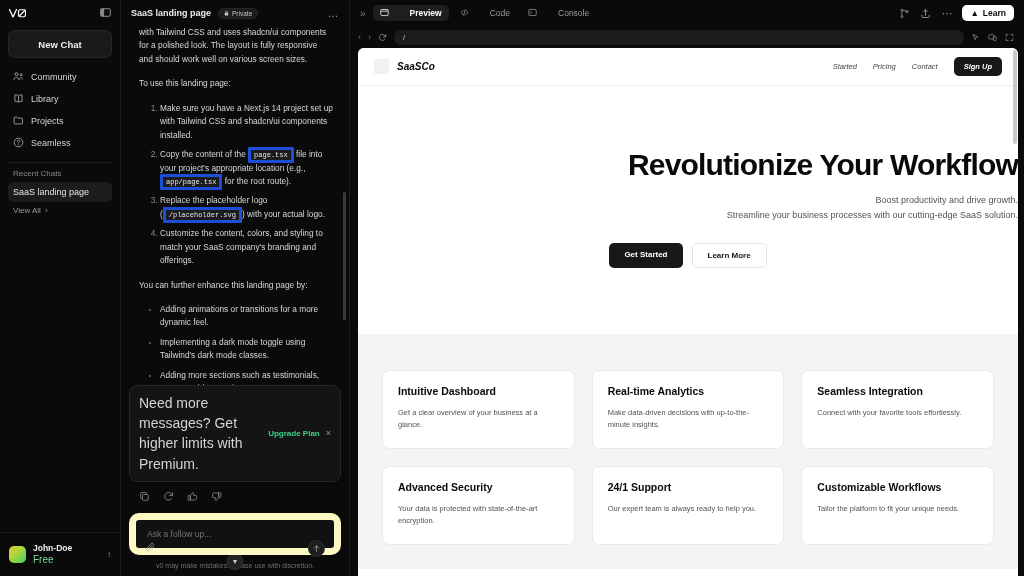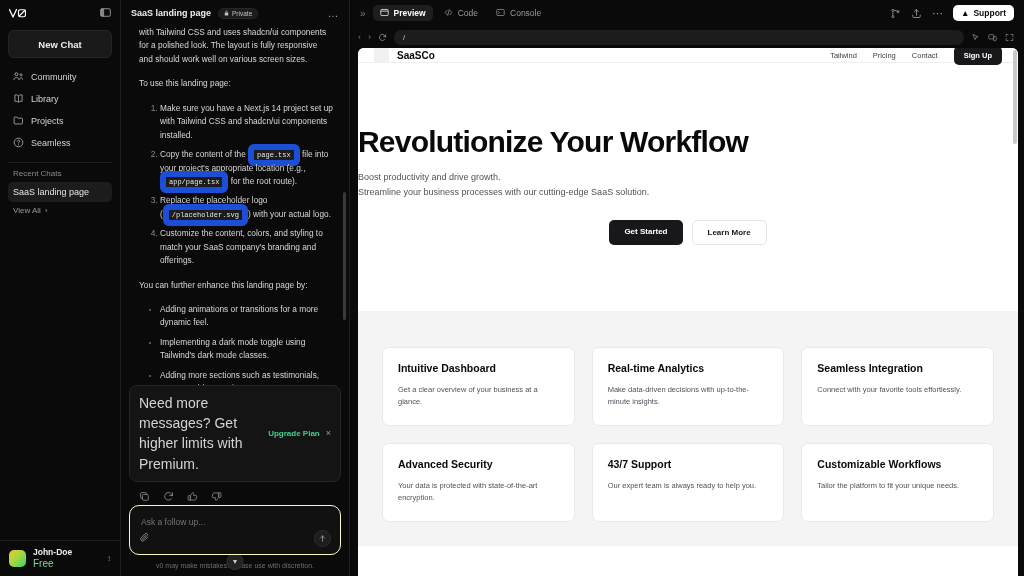--- a/index.html
+++ b/index.html
@@ -48,21 +48,21 @@
   .recent-item {
     height: 20px; display:flex; align-items:center; padding: 0 5px;
     border-radius: 5px; font-size: 9px; color: #e4e4e4; cursor: pointer;
   }
   .recent-item.active { background: #1c1c1c; }
   .view-all {
     display:flex; align-items:center; gap:4px;
     font-size: 8px; color: #9a9a9a; padding: 4px 13px; cursor:pointer;
   }
   .nav-footer {
-    margin-top: auto; height: 36px; border-top: 1px solid #1c1c1c;
+    margin-top: auto; height: 44px; border-top: 1px solid #1c1c1c;
     display:flex; align-items:center; gap:7px; padding: 0 9px;
   }
   .avatar {
     width: 17px; height: 17px; border-radius: 5px;
     background: linear-gradient(135deg,#e8c838 0%,#a8d83c 45%,#3ecf6b 100%);
     flex: 0 0 17px;
   }
   .user-meta { flex:1; line-height:1.15; }
   .user-name { font-size: 8.5px; color: #ededed; font-weight: 700; }
   .user-plan { font-size: 10px; color: #7fd99a; }
@@ -92,21 +92,21 @@
     font-size: 8.3px; color: #d8d8d8; line-height: 1.62;
   }
   .chat-scroll p { margin-bottom: 11px; }
   .chat-scroll ol { margin: 0 0 11px 0; padding-left: 21px; }
   .chat-scroll ul { margin: 0 0 11px 0; padding-left: 21px; }
   .chat-scroll li { margin-bottom: 6px; }
   .chat-scroll ol li::marker { color:#8b8b8b; }
   .chat-scroll ul li::marker { color:#6b6b6b; font-size:7px; }
   code {
     font-family: "Liberation Mono", monospace; font-size: 7px;
-    background: #1c1c1c; border:6px solid #1d4ed8; border-radius: 6px;
+    background: #1c1c1c; border:3px solid #1d4ed8; border-radius: 1px;
     padding: 1px 3px; color: #e6e6e6;
   }
   .chat-actions { display:flex; gap:13px; margin: 5px 0 13px 0; }
   .chat-actions span { opacity:.7; cursor:pointer; }
   .scroll-down-btn {
     position:absolute; left:50%; transform:translateX(-50%);
     bottom: 6px; width:17px;height:17px;border-radius:50%;
     background:#232323; border:1px solid #333;
     display:flex;align-items:center;justify-content:center;
     color:#ccc; font-size:8px; cursor:pointer; z-index:4;
@@ -123,22 +123,22 @@
   .upsell {
     position:absolute; left: 8px; right: 8px; bottom: 94px;
     background: #141414; border:1px solid #262626; border-radius: 8px;
     padding: 7px 9px; display:flex; align-items:center; gap:6px; z-index:6;
   }
   .upsell-text { font-size: 14px; color: #d4d4d4; line-height:1.45; flex:1; }
   .upsell-cta { font-size: 8px; color: #3fcf8e; font-weight:700; cursor:pointer; white-space:nowrap; }
   .upsell-x { font-size: 9px; color:#9a9a9a; cursor:pointer; }
 
   .composer {
-    margin: 0 8px 4px 8px; border:1px solid #fef9c3; border-radius: 10px;
-    background: #111111; height: 50px; display:flex; flex-direction:column;
+    margin: 0 8px 4px 8px; border:7px solid #fef9c3; border-radius: 10px;
+    background: #111111; height: 42px; display:flex; flex-direction:column;
     position: relative; z-index: 5;
   }
   .composer-input {
     flex:1; padding: 9px 11px 0 11px; font-size: 8.5px; color:#8d8d8d;
     background:transparent; border:none; outline:none; width:100%;
     font-family: "Liberation Sans", sans-serif;
   }
   .composer-bar { display:flex; align-items:center; padding: 0 9px 7px 9px; }
   .clip { opacity:.7; cursor:pointer; }
   .send-btn {
@@ -150,21 +150,21 @@
   .disclaimer { text-align:center; font-size:7px; color:#6e6e6e; padding: 3px 0 7px 0; }
 
   
   .preview-pane { flex: 1; height: 576px; background:#0a0a0a; display:flex; flex-direction:column; }
   .pv-toolbar {
     height: 26px; flex: 0 0 26px; display:flex; align-items:center;
     padding: 0 10px; gap: 4px;
   }
   .chev-right { color:#7d7d7d; font-size:10px; margin-right:3px; cursor:pointer; }
   .tab {
-    display:flex; align-items:center; gap:5px; height:16px;
+    display:flex; align-items:center; gap:21px; height:16px;
     padding: 0 7px; border-radius: 5px;
     font-size: 8.5px; color:#9b9b9b; cursor:pointer;
   }
   .tab.active { background:#1e1e1e; color:#ffffff; font-weight:700; }
   .toolbar-right { margin-left:auto; display:flex; align-items:center; gap:10px; }
   .tb-ic { opacity:.75; cursor:pointer; display:flex; }
   .deploy-btn {
     display:flex; align-items:center; gap:4px;
     background:#fff; color:#0a0a0a; font-size:8.5px; font-weight:700;
     border-radius: 5px; padding: 3px 8px; cursor:pointer;
@@ -185,32 +185,32 @@
     flex: 1; margin: 0 6px 0 8px; background:#fff;
     border-radius: 6px 6px 0 0; overflow:hidden; position:relative;
   }
   .vp-scroll-track {
     position:absolute; right:1px; top:2px; bottom:2px; width:4px; z-index:9;
   }
   .vp-scroll-thumb { position:absolute; top:0; width:4px; height:18%; background:#c9c9cd; border-radius:2px; }
 
   
   .site-header {
-    height: 15px; display:flex; align-items:center;
-    padding: 0 16px; border-bottom: 1px solid #eceef0; background:#fff;
+    height: 38px; display:flex; align-items:center;
+    padding: 0 16px; border-bottom: 1px solid #eceef0; background:#fff;font-style:italic;
   }
   .logo-box { width: 15px; height:15px; background:#f1f1f3; border-radius:2px; margin-right:8px;}
   .brand { font-size: 10px; font-weight: 700; color:#09090b; }
   .site-nav { margin-left:auto; display:flex; align-items:center; gap:16px; }
   .site-nav a { font-size: 7.5px; color:#3f3f46; text-decoration:none; cursor:pointer; }
   .signup-btn {
     background:#18181b; color:#fff; font-size:7.5px; font-weight:600;
     padding: 5px 10px; border-radius:5px; cursor:pointer;
   }
-  .hero { background:#fff; padding: 62px 0 66px 0; text-align:left; }
+  .hero { background:#fff; padding: 62px 0 66px 0; text-align:right; }
   .hero h1 {
     font-size: 30px; font-weight: 800; color:#09090b; letter-spacing:-0.8px;
     line-height: 1.1; margin-bottom: 12px;
   }
   .hero p { font-size: 9px; color:#52525b; line-height:1.65; }
   .hero-btns { display:flex; gap: 9px; justify-content:center; margin-top: 20px; }
   .btn-primary {
     background:#18181b; color:#fff; font-size: 8px; font-weight:600;
     padding: 7px 15px; border-radius: 5px; cursor:pointer;
   }
@@ -470,21 +470,21 @@
         </span>
         <span class="tb-ic">
           <svg width="11" height="11" viewBox="0 0 16 16">
               <path d="M8 10.6V2.6M8 2.6L5.2 5.4M8 2.6l2.8 2.8" stroke="#c9c9c9" stroke-width="1.3" fill="none" stroke-linecap="round" stroke-linejoin="round"></path>
               <path d="M2.6 10.4v2a1.4 1.4 0 001.4 1.4h8a1.4 1.4 0 001.4-1.4v-2" stroke="#c9c9c9" stroke-width="1.3" fill="none" stroke-linecap="round"></path>
             </svg>
         </span>
         <span class="tb-ic" style="color:#c9c9c9;font-size:11px;line-height:1;">⋯</span>
         <div class="deploy-btn">
           <span>▲</span>
-          <span>Support</span>
+          <span>Learn</span>
         </div>
       </div>
     </div>
 
     <div class="pv-urlbar">
       <span class="nav-ic">‹</span>
       <span class="nav-ic">›</span>
       <span class="nav-ic">
         <svg width="9" height="9" viewBox="0 0 16 16">
             <path d="M13.4 7.2a5.5 5.5 0 10-1.3 4.3" stroke="#9a9a9a" stroke-width="1.3" fill="none" stroke-linecap="round"></path>
@@ -513,21 +513,21 @@
         </span>
       </div>
     </div>
 
     <div class="viewport">
 
       <div class="site-header">
         <div class="logo-box"></div>
         <div class="brand">SaaSCo</div>
         <div class="site-nav">
-          <a>Tailwind</a>
+          <a>Started</a>
           <a>Pricing</a>
           <a>Contact</a>
           <div class="signup-btn">
             <span>Sign Up</span>
           </div>
         </div>
       </div>
 
       <div class="hero">
         <h1>Revolutionize Your Workflow</h1>
@@ -555,21 +555,21 @@
           </div>
           <div class="card">
             <h3>Seamless Integration</h3>
             <p>Connect with your favorite tools effortlessly.</p>
           </div>
           <div class="card">
             <h3>Advanced Security</h3>
             <p>Your data is protected with state-of-the-art encryption.</p>
           </div>
           <div class="card">
-            <h3>43/7 Support</h3>
+            <h3>24/1 Support</h3>
             <p>Our expert team is always ready to help you.</p>
           </div>
           <div class="card">
             <h3>Customizable Workflows</h3>
             <p>Tailor the platform to fit your unique needs.</p>
           </div>
         </div>
       </div>
 
       <div class="vp-scroll-track">

